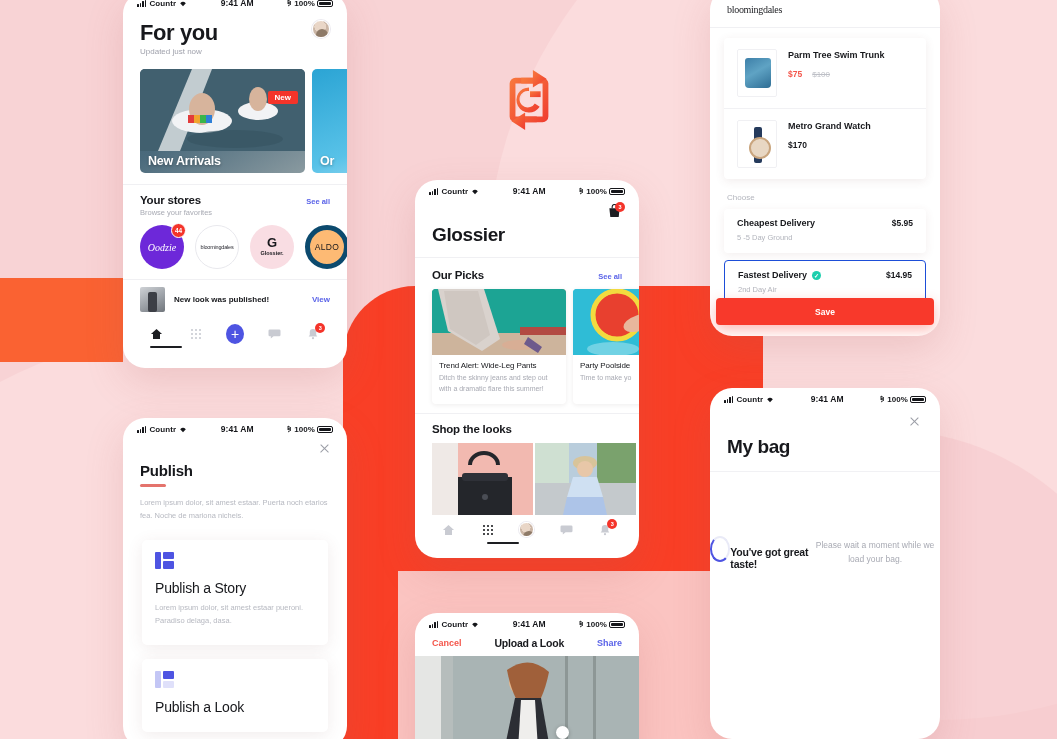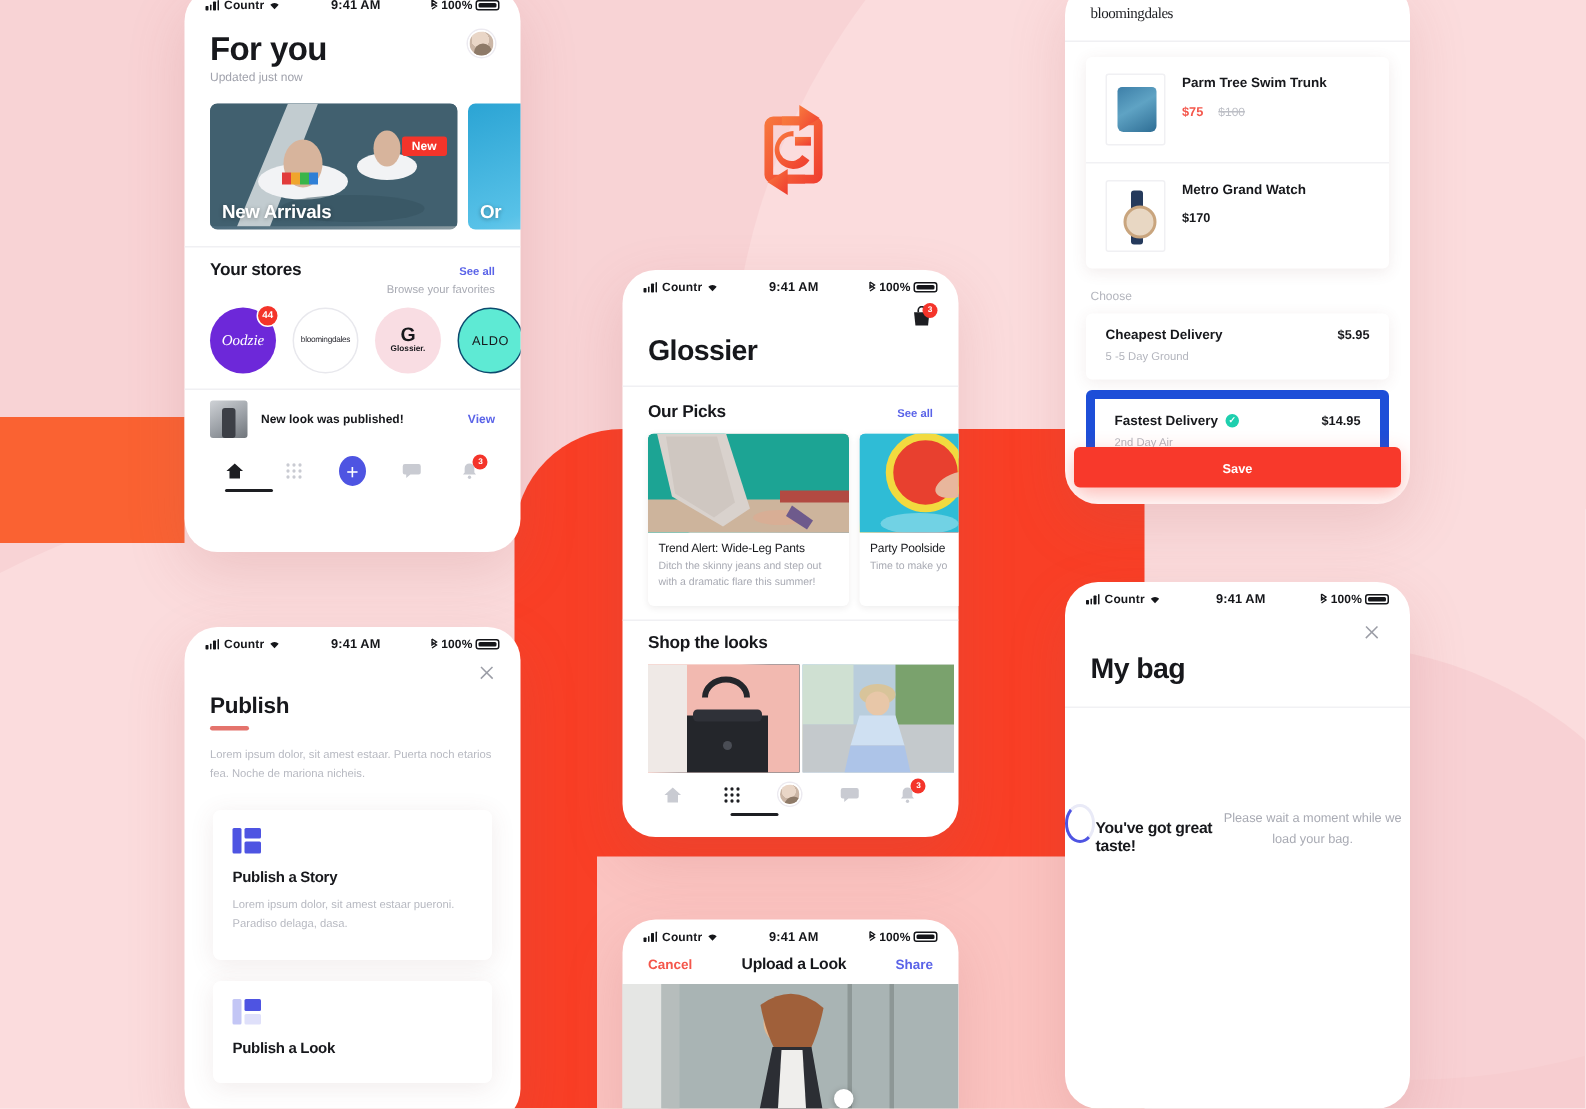--- a/index.html
+++ b/index.html
@@ -106,56 +106,56 @@
     border-radius:50% 50% 0 0; background:#8e7a68;
   }
   .search-bar {
     margin: 11px 17px 0 17px; height: 19px; background: #f2f2f5;
     border-radius: 4px; display: flex; align-items: center;
     padding: 0 8px; justify-content: space-between;
   }
   .search-bar span { font-size: 8.5px; color: #9fa1ab; }
   .carousel { display: flex; gap: 7px; margin: 13px 0 0 17px; }
   .hero-card {
-    width: 165px; height: 84px; border-radius: 5px; overflow: hidden;
+    width: 165px; height: 104px; border-radius: 5px; overflow: hidden;
     position: relative; flex: 0 0 auto;
     background: linear-gradient(150deg,#3f5c6e 0%,#4a6a7c 45%,#8a9aa0 100%);
   }
   .hero-card.two { background: linear-gradient(160deg,#2ba4d4 0%,#58c2e8 60%,#bfe6f5 100%); }
   .hero-shoes { position:absolute; inset:0; }
   .hero-label {
     position: absolute; left: 8px; bottom: 5px;
     color: #fff; font-size: 12.5px; font-weight: bold; letter-spacing: -.2px;
     text-shadow: 0 1px 3px rgba(0,0,0,.35);
   }
   .new-badge {
     position: absolute; right: 7px; top: 22px;
     background: #f4342a; color: #fff; font-size: 8px; font-weight: bold;
     padding: 2px 7px; border-radius: 2px;
   }
   .sec-divider { height: 1px; background: #f0f0f3; margin: 11px 0 0 0; }
   .sec-head { display: flex; align-items: baseline; justify-content: space-between; padding: 9px 17px 0 17px; }
   .sec-title { font-size: 11.5px; font-weight: bold; color: #17181c; letter-spacing: -.2px; }
   .see-all { font-size: 7.5px; color: #5a63e8; font-weight: bold; }
-  .sec-sub { font-size: 7.5px; color: #a8aab3; padding: 2px 17px 0 17px; text-align: right; }
+  .sec-sub { font-size: 7.5px; color: #a8aab3; padding: 2px 17px 0 17px; }
   .stores { display: flex; gap: 11px; padding: 8px 0 0 17px; }
   .store {
     width: 44px; height: 44px; border-radius: 50%;
     display: flex; align-items: center; justify-content: center;
     flex: 0 0 auto; position: relative;
     font-size: 7px; color: #2a2a33; text-align: center;
   }
   .store.s1 { background: #6d28d9; }
   .store.s1 span { font-family: "Liberation Serif", serif; font-style: italic; color: #fff; font-size: 10px; }
   .store.s2 { border: 1px solid #e8e8ed; background:#fff; }
   .store.s2 span { font-size: 5.5px; color: #2b2b33; letter-spacing: -.2px; }
   .store.s3 { background: #f9dde3; flex-direction: column; gap: 1px; }
   .store.s3 .g { font-size: 13px; font-weight: bold; color: #17181c; line-height: .8; }
   .store.s3 .n { font-size: 5.5px; font-weight: bold; color: #17181c; }
-  .store.s4 { border: 1px solid #0c4a6e; background:#5eead4; }
+  .store.s4 { border: 5px solid #0c4a6e; background:#fdba74; }
   .store.s4 span { font-size: 8.5px; letter-spacing: .4px; color: #17181c; }
   .store-badge {
     position: absolute; right: -2px; top: -2px;
     background: #f4342a; color:#fff; font-size: 6.5px; font-weight: bold;
     min-width: 15px; height: 15px; border-radius: 50%;
     display:flex; align-items:center; justify-content:center;
     border: 1.5px solid #fff;
   }
   .notice { display: flex; align-items: center; gap: 9px; padding: 7px 17px; }
   .notice-thumb {
@@ -216,21 +216,21 @@
     box-shadow: 0 3px 16px rgba(120,70,70,.10);
     padding: 12px 13px 17px 13px;
   }
   .pb-icon { width: 19px; height: 17px; display: flex; gap: 2px; }
   .pb-icon .l { width: 6px; background: #4e54e2; border-radius: 1px; }
   .pb-icon .r { display: flex; flex-direction: column; gap: 2px; flex: 1; }
   .pb-icon .r i { display: block; background: #4e54e2; border-radius: 1px; flex: 1; }
   .pb-icon.alt .l { background: #c3c6f5; }
   .pb-icon.alt .r i:nth-child(1) { background: #4e54e2; }
   .pb-icon.alt .r i:nth-child(2) { background: #dfe0fa; }
-  .pb-card-title { font-size: 10px; font-weight: bold; color: #17181c; margin-top: 11px; letter-spacing: -.2px; }
+  .pb-card-title { font-size: 14px; font-weight: normal; color: #17181c; margin-top: 11px; letter-spacing: -.2px; }
   .pb-card-desc { font-size: 7.5px; color: #b7b9c1; line-height: 1.85; margin-top: 5px; }
 
   
   #phone-upload { left: 415px; top: 613px; width: 224px; height: 150px; }
   .ul-nav { display: flex; align-items: center; justify-content: space-between; padding: 6px 17px 7px 17px; }
   .ul-cancel { font-size: 9px; color: #f4564b; font-weight: bold; }
   .ul-title { font-size: 10.5px; font-weight: bold; color: #17181c; letter-spacing: -.2px; }
   .ul-share { font-size: 9px; color: #5a63e8; font-weight: bold; }
   .ul-photo {
     height: 110px; position: relative;
@@ -274,21 +274,21 @@
   .ck-price { font-size: 8.5px; font-weight: bold; color: #f4564b; }
   .ck-price.plain { color: #17181c; }
   .ck-old { font-size: 8px; color: #bdbfc6; text-decoration: line-through; }
   .ck-choose { font-size: 8px; color: #b3b5bd; padding: 14px 17px 0 17px; }
   .ck-opt {
     margin: 7px 14px 0 14px; background: #fff; border-radius: 4px;
     box-shadow: 0 2px 10px rgba(120,70,70,.09);
     padding: 9px 13px 11px 13px;
     display: flex; justify-content: space-between; align-items: flex-start;
   }
-  .ck-opt.sel { border: 6px solid #1d4ed8; box-shadow: none; }
+  .ck-opt.sel { border: 1px solid #1d4ed8; box-shadow: none; }
   .ck-opt-name { font-size: 9px; font-weight: bold; color: #17181c; display: flex; align-items: center; gap: 5px; }
   .ck-opt-sub { font-size: 7.5px; color: #b3b5bd; margin-top: 5px; }
   .ck-opt-price { font-size: 8.5px; font-weight: bold; color: #17181c; }
   .check-ico {
     width: 9px; height: 9px; border-radius: 50%; background: #1ecfae;
     display:flex; align-items:center; justify-content:center;
     color:#fff; font-size: 6px; font-weight: bold;
   }
   .save-btn {
     position: absolute; left: 6px; right: 6px; bottom: 11px;

